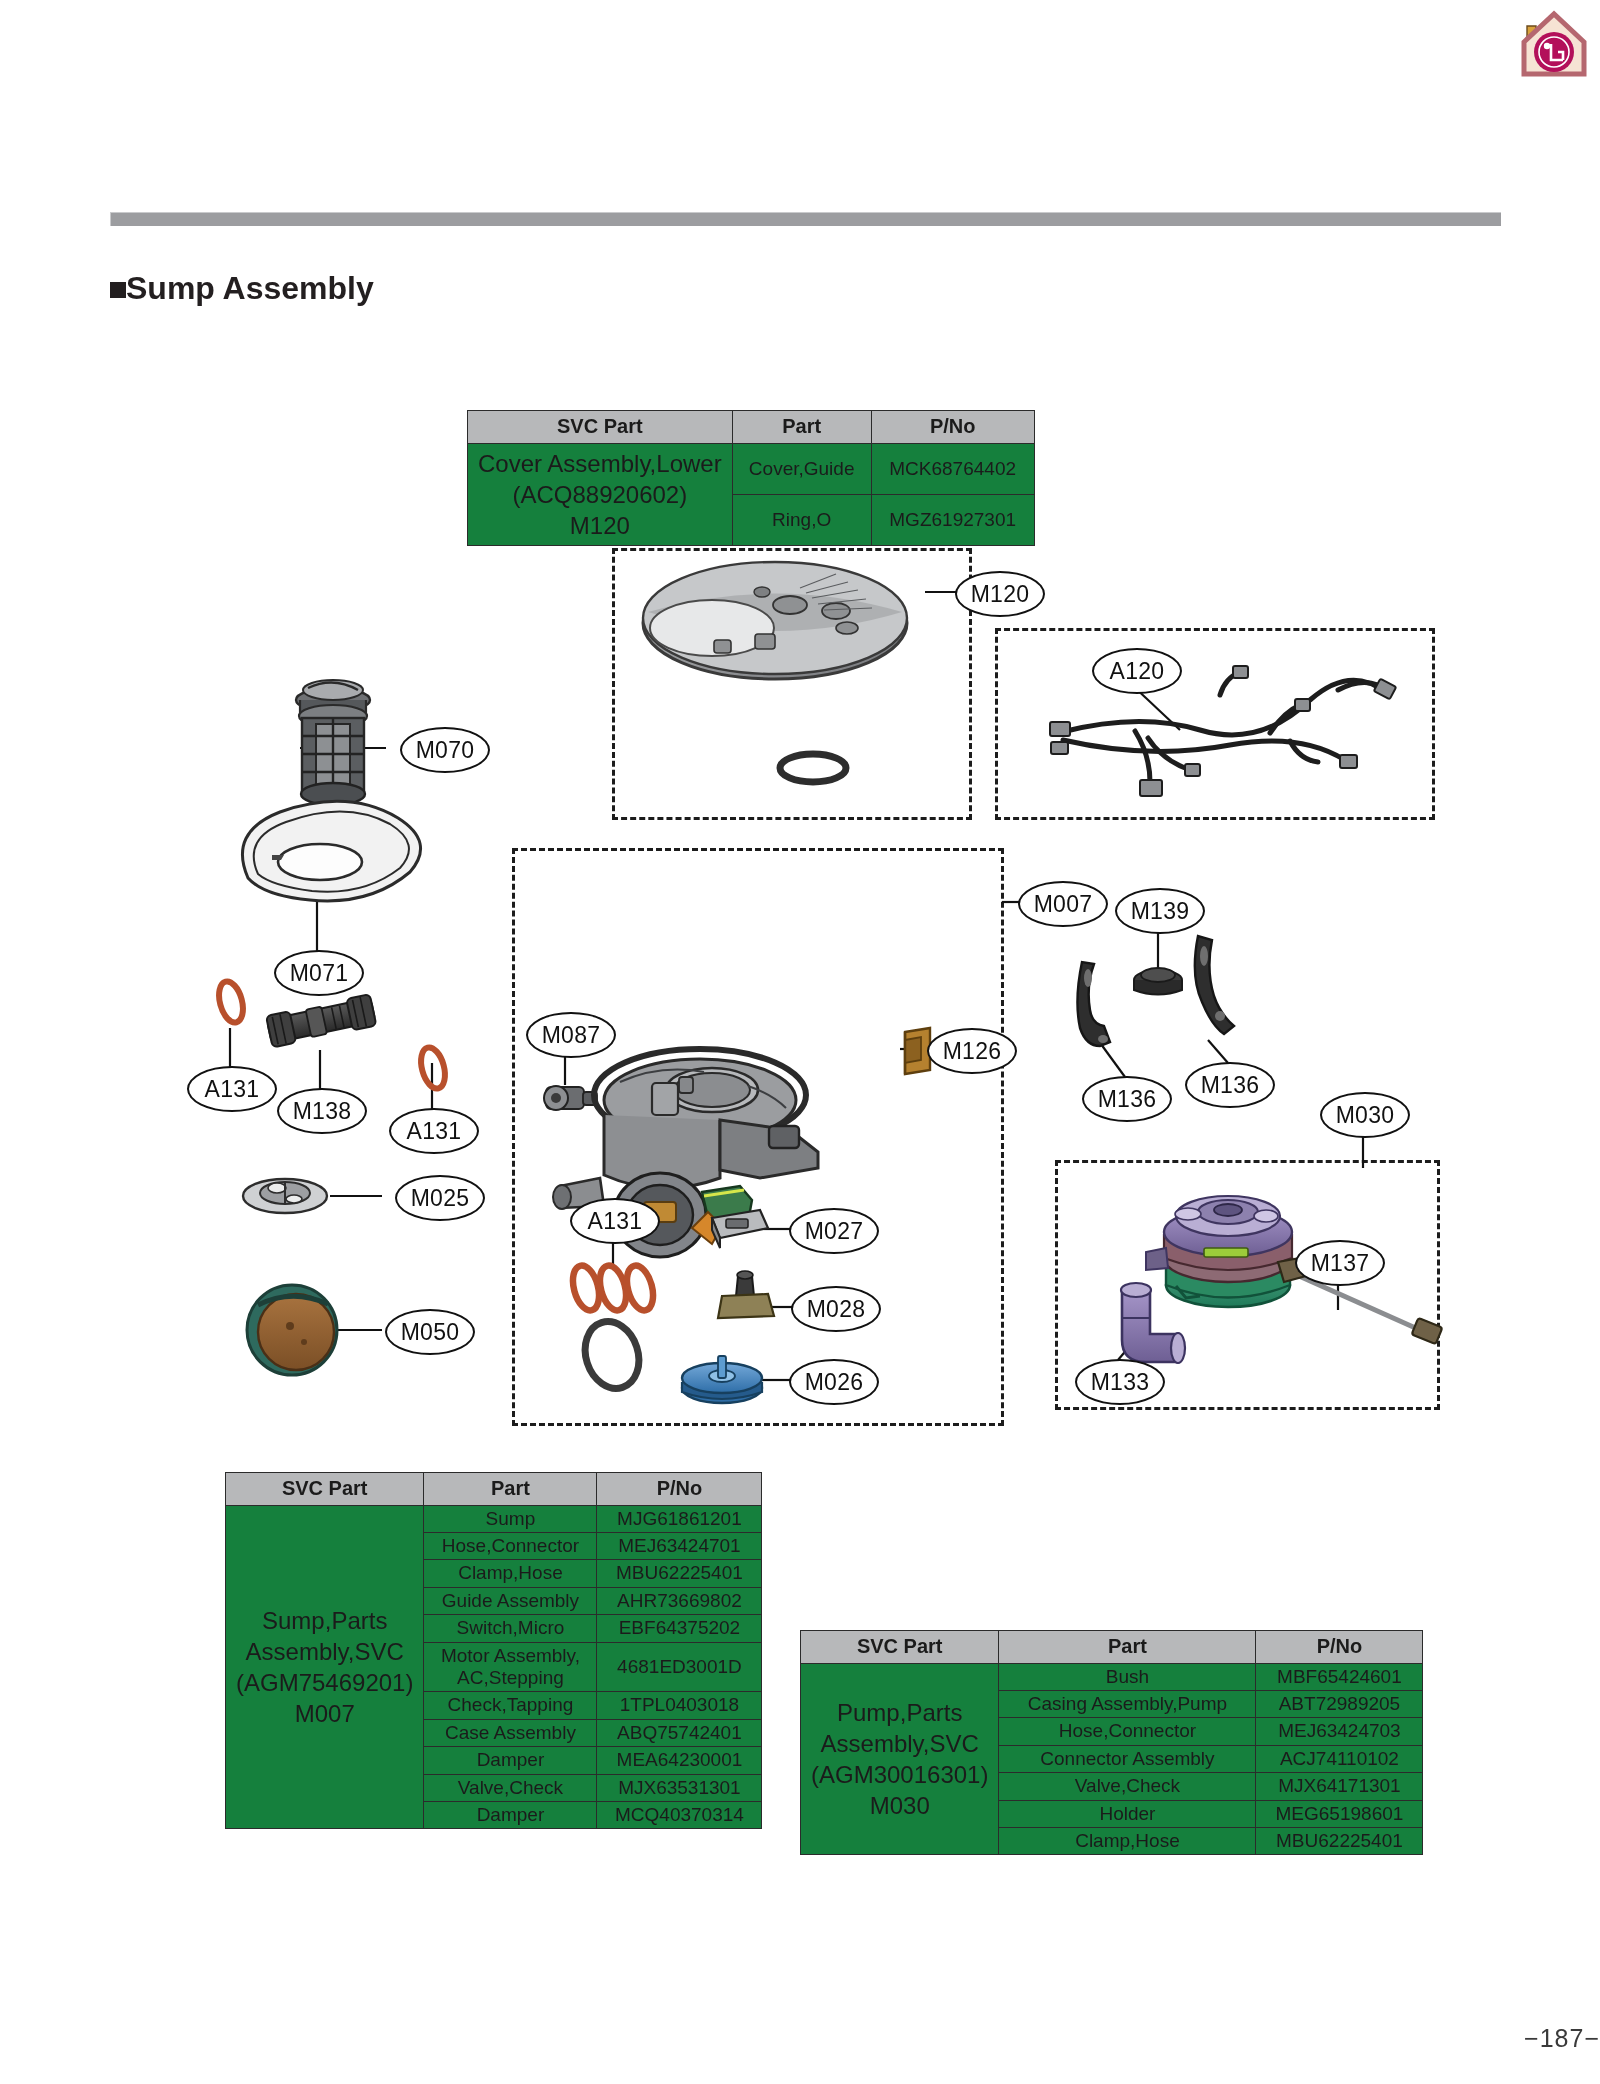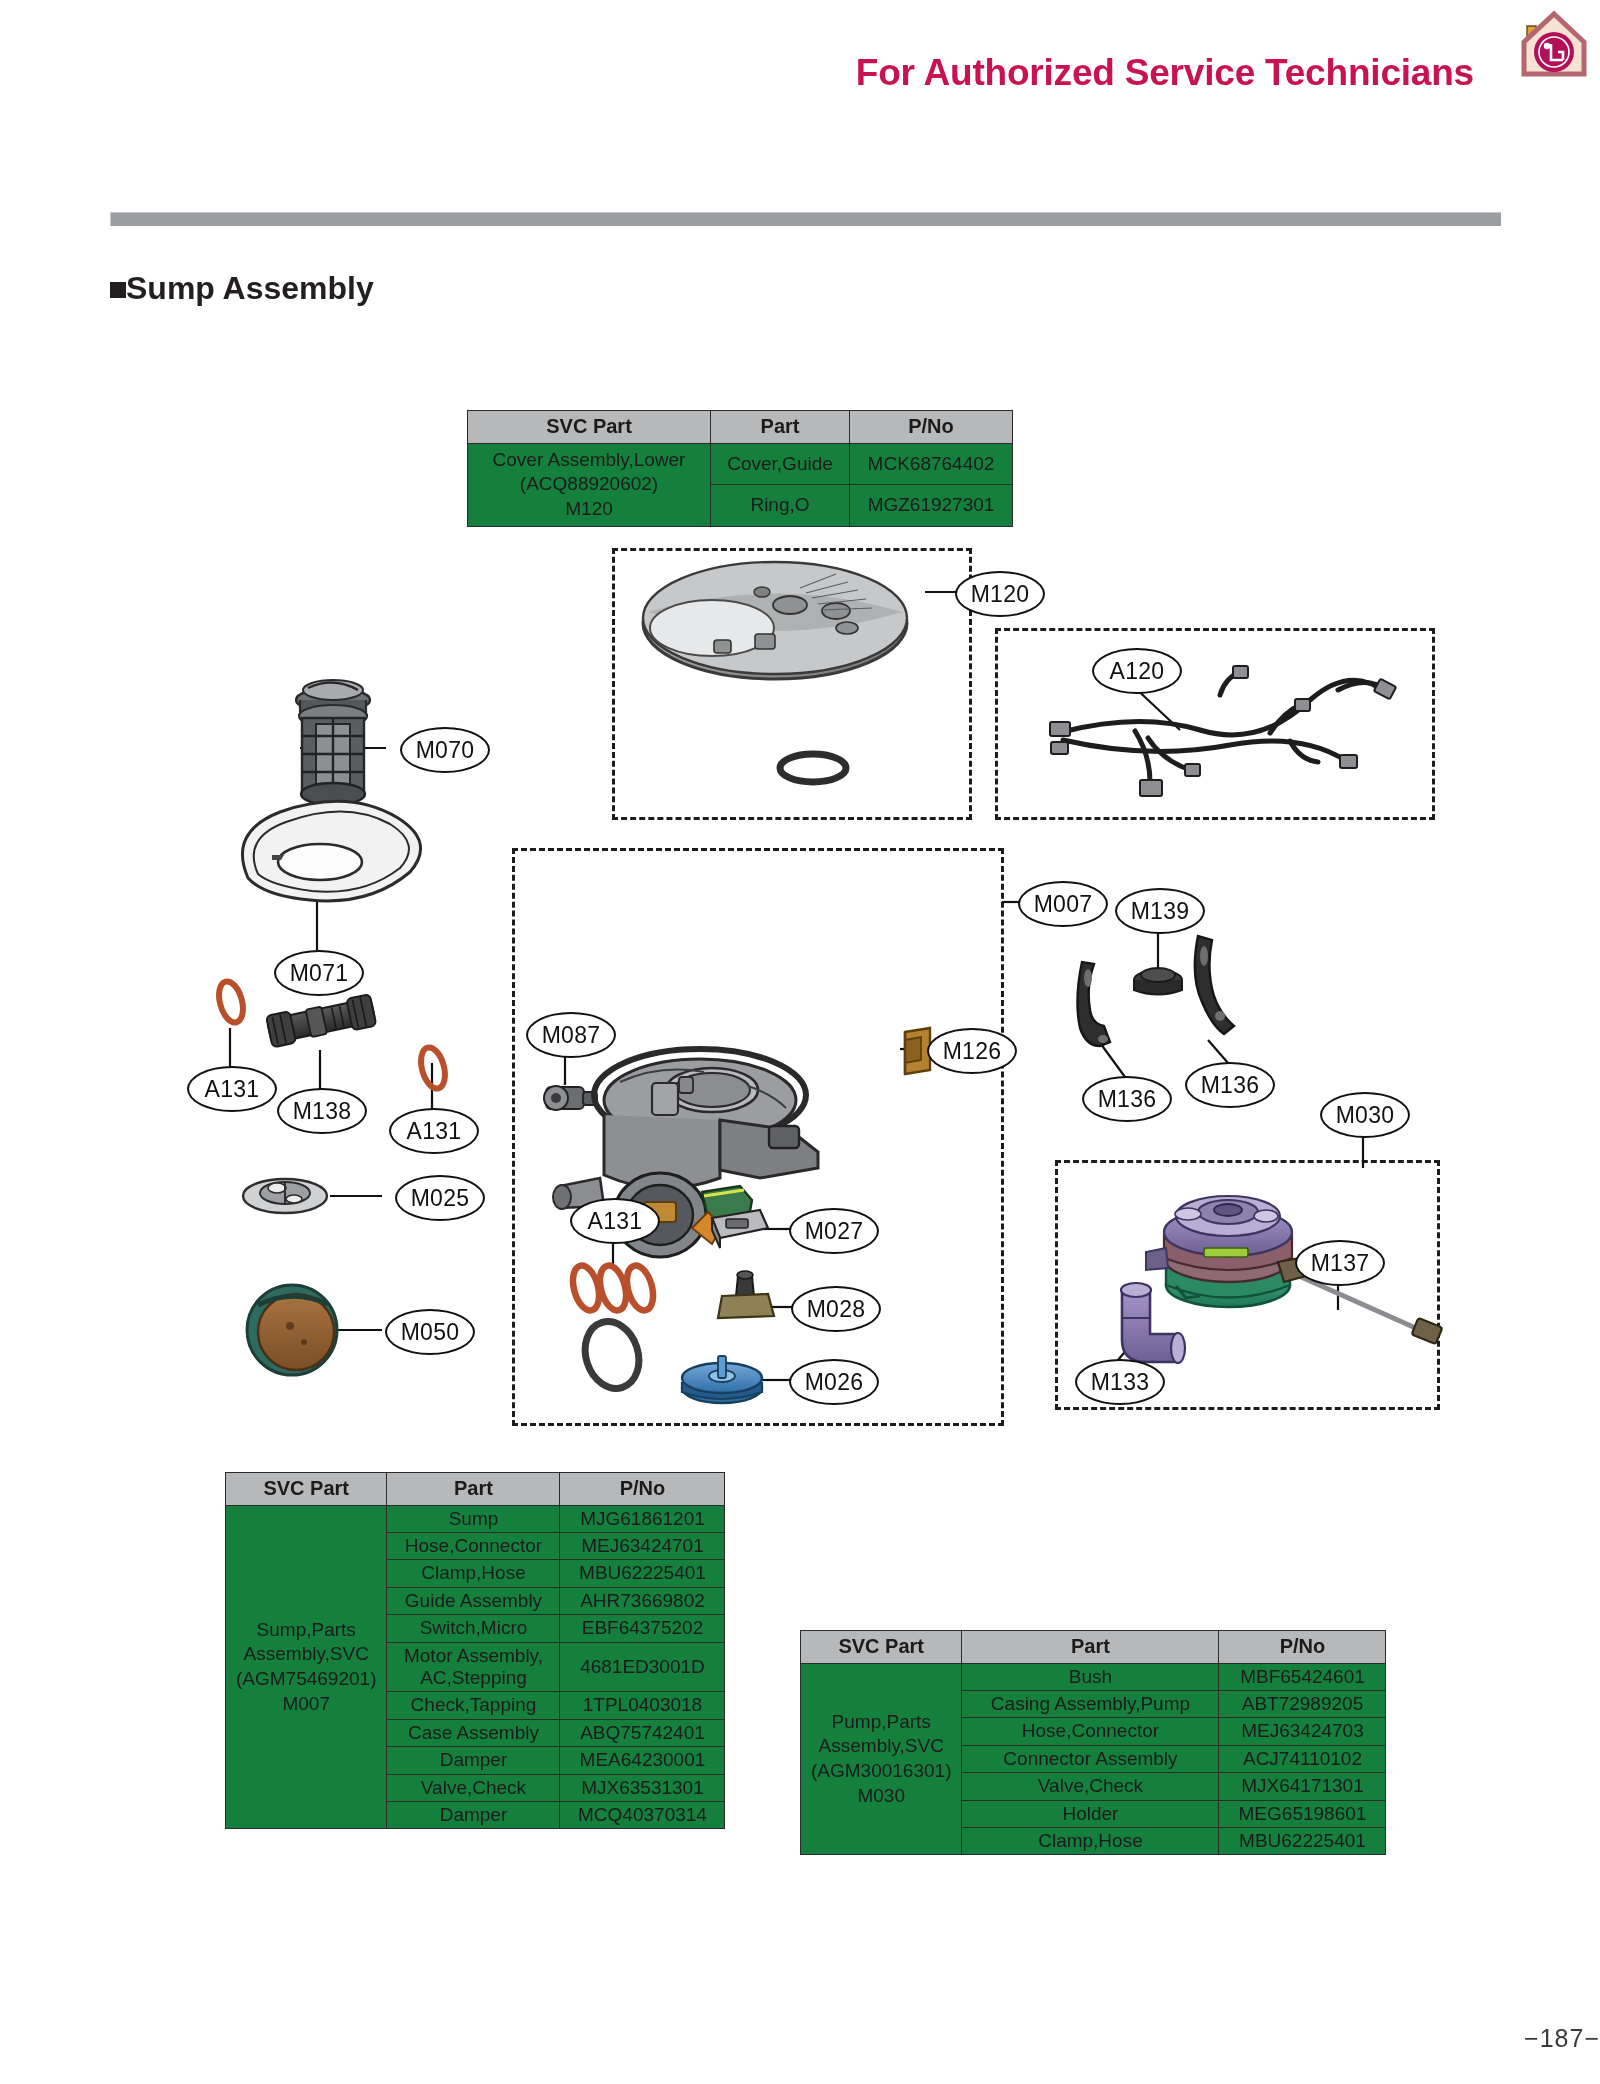--- a/index.html
+++ b/index.html
@@ -63,21 +63,21 @@
     line-height:1.18;
     white-space:nowrap;
   }
   table.parts th{
     background:#b7b8ba;
     font-weight:bold;
     font-size:20px;
     padding:4px 6px;
   }
   table.parts td.svc{
-    font-size:19px;
+    font-size:24px;
     line-height:1.3;
     padding:4px 10px;
   }
 
   
   #table-cover  {left:467px;  top:410px;}
   #table-sump   {left:225px;  top:1472px;}
   #table-pump   {left:800px;  top:1630px;}
 
   #table-cover td.svc{width:222px;}
@@ -125,21 +125,20 @@
     text-align:right;
     font-size:25px;color:#3a3a3a;
     letter-spacing:1px;
   }
 </style>
 </head>
 <body>
 
 <div class="page">
 
-  <div class="hdr-title">For Authorized Service Technicians</div>
 
   <svg class="lg-logo" viewBox="0 0 68 70">
     <path d="M7 30 L7 18 L16 18 L16 22 Z" fill="#d9a23c" stroke="#6b4a1d" stroke-width="1.4"></path>
     <path d="M4 34 L34 6 L64 34 L64 66 L4 66 Z" fill="#f6e3d4" stroke="#b5676f" stroke-width="5"></path>
     <circle cx="34" cy="44" r="20" fill="#b3105a"></circle>
     <circle cx="34" cy="44" r="15" fill="none" stroke="#ffffff" stroke-width="1.6"></circle>
     <circle cx="27" cy="38" r="3.2" fill="#ffffff"></circle>
     <path d="M31 36 L31 52 L43 52" fill="none" stroke="#ffffff" stroke-width="2.6"></path>
     <path d="M43 52 L43 44 L38 44" fill="none" stroke="#ffffff" stroke-width="2.6"></path>
   </svg>

